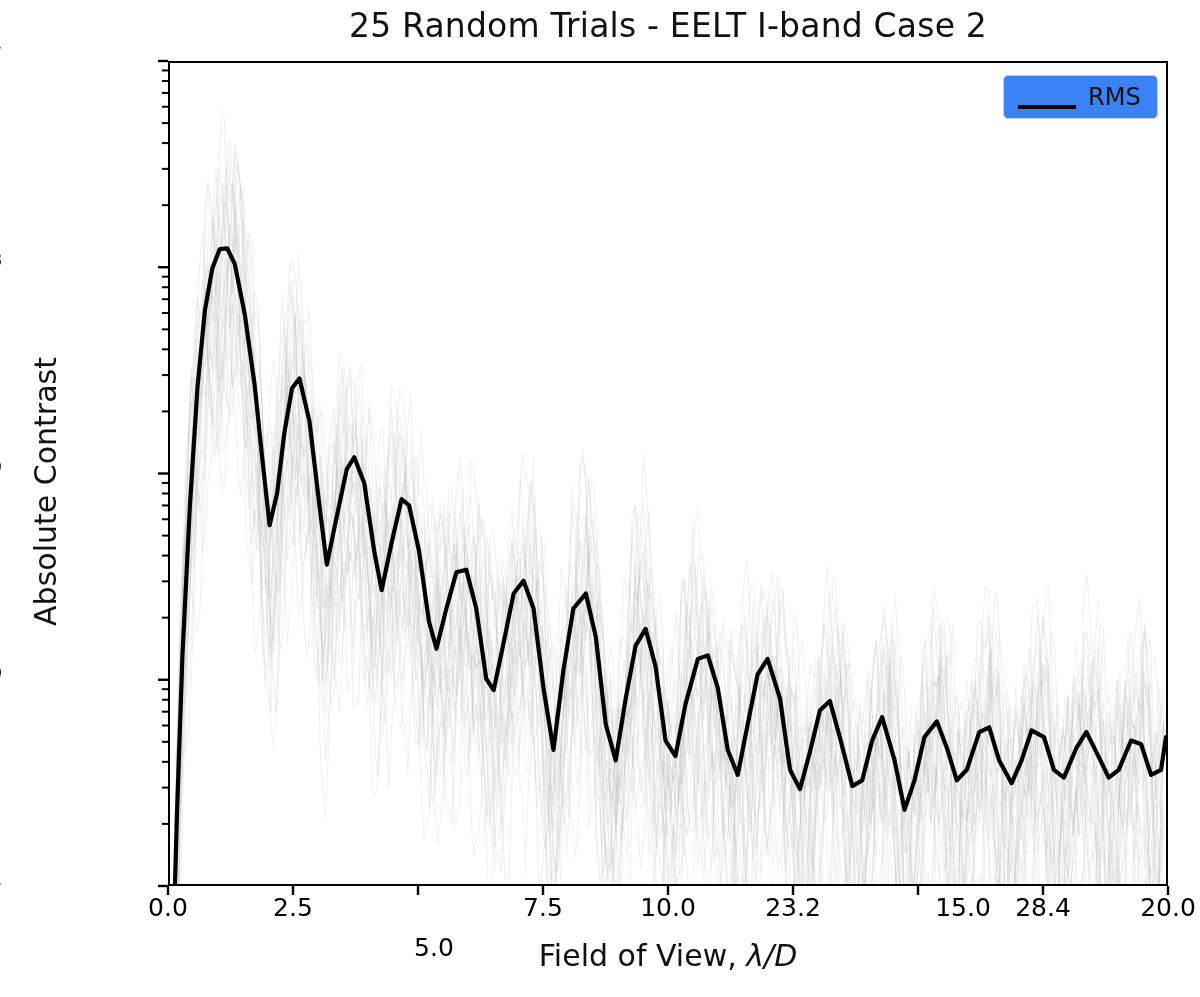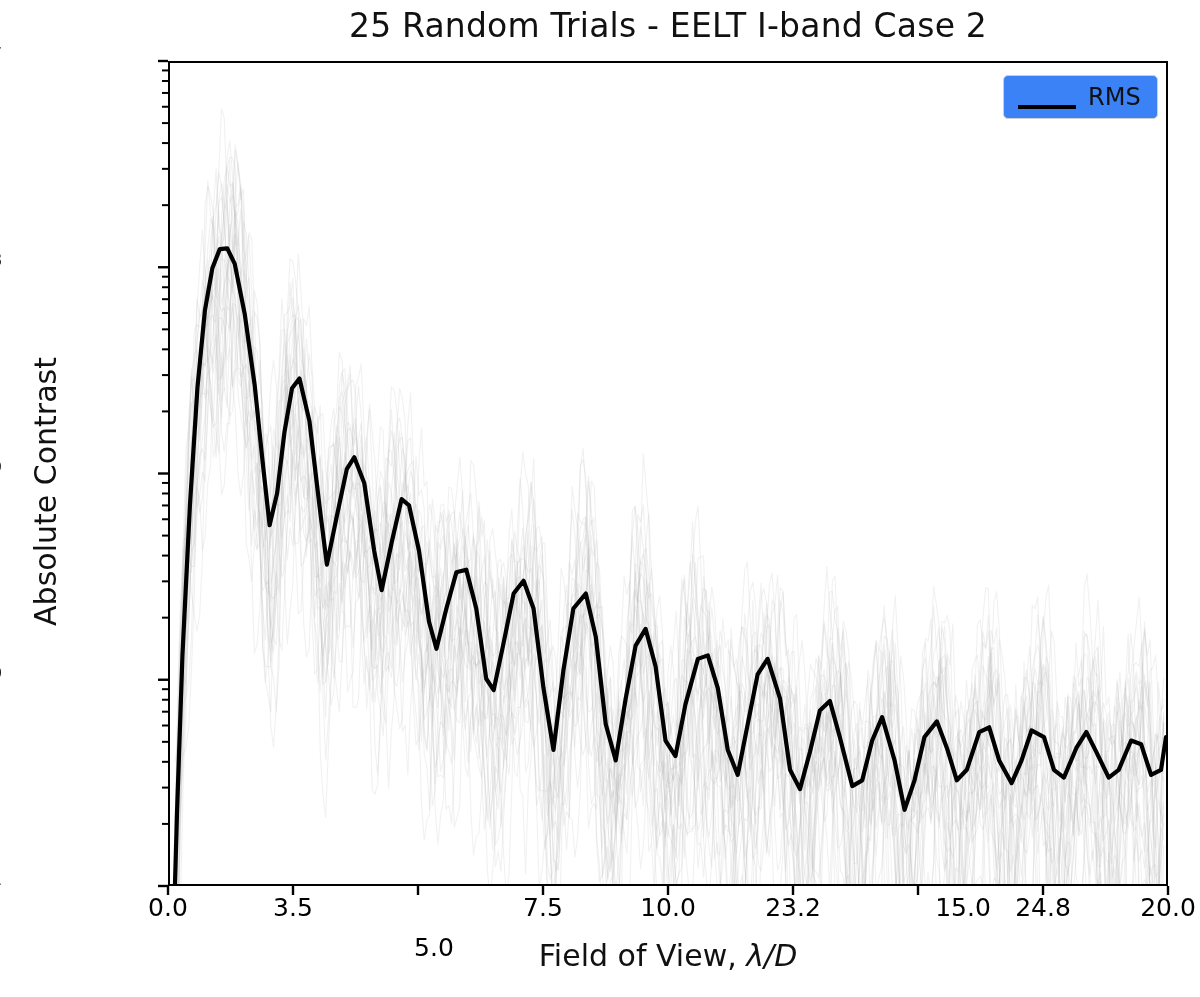--- a/index.html
+++ b/index.html
@@ -148,21 +148,21 @@
   <div id="xlabel">
     <span>Field of View, </span><span class="math">λ/D</span>
   </div>
 
   <div id="legend">
     <span id="legend-line"></span>
     <span id="legend-text">RMS</span>
   </div>
 
 <div class="xtick-label" style="left: 168px;">0.0</div>
-    <div class="xtick-label" style="left: 293px;">3.5</div>
+    <div class="xtick-label" style="left: 293px;">2.5</div>
     <div class="xtick-label" style="left: 434px; margin-top: 40px;">5.0</div>
     <div class="xtick-label" style="left: 543px;">7.5</div>
     <div class="xtick-label" style="left: 668px;">10.0</div>
     <div class="xtick-label" style="left: 793px;">23.2</div>
     <div class="xtick-label" style="left: 918px; margin-left: 45px;">15.0</div>
-    <div class="xtick-label" style="left: 1043px;">24.8</div>
+    <div class="xtick-label" style="left: 1043px;">28.4</div>
     <div class="xtick-label" style="left: 1168px;">20.0</div>
   </div>
 
 </body></html>

